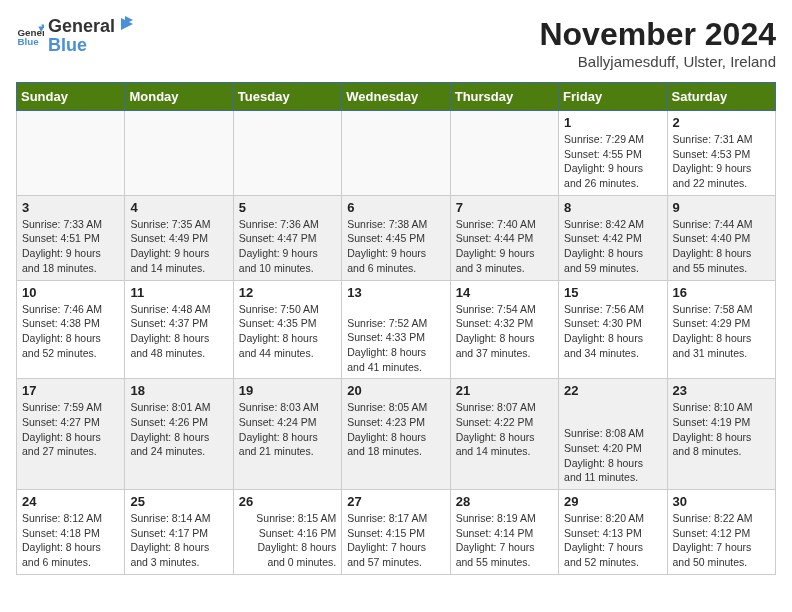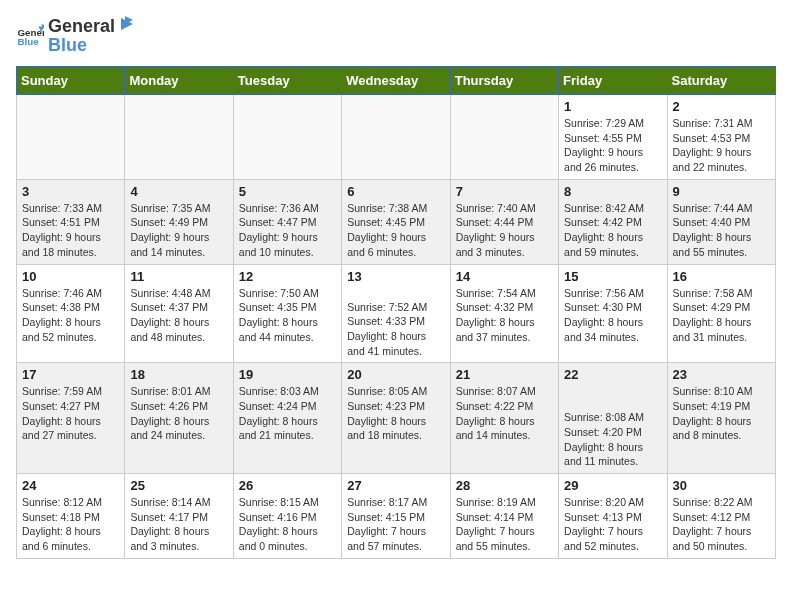--- a/index.html
+++ b/index.html
@@ -110,20 +110,24 @@
         <span style="display:inline-block;margin-left:2px;">
           <svg width="16" height="16" viewBox="0 0 16 16">
             <polygon points="4,2 16,8 4,14" fill="#4a90d9"></polygon>
             <polygon points="8,0 16,4 8,8" fill="#4a90d9"></polygon>
           </svg>
         </span>
       </div>
       <div class="logo-text-blue">Blue</div>
     </div>
   </div>
+  <div class="title-area">
+    <div class="cal-title">November 2024</div>
+    <div class="cal-subtitle">Ballyjamesduff, Ulster, Ireland</div>
+  </div>
 </div>
 
 <table class="calendar">
   <thead>
     <tr>
     <th>Sunday</th>
         <th>Monday</th>
         <th>Tuesday</th>
         <th>Wednesday</th>
         <th>Thursday</th>
@@ -316,21 +320,21 @@
         </td>
         <td>
           <span class="day-number">25</span>
           <div class="day-info" style="white-space: pre-line;">Sunrise: 8:14 AM
 Sunset: 4:17 PM
 Daylight: 8 hours
 and 3 minutes.</div>
         </td>
         <td>
           <span class="day-number">26</span>
-          <div class="day-info" style="white-space: pre-line;">Sunrise: 8:15 AM
+          <div class="day-info" style="white-space: pre-line; text-align: right;">Sunrise: 8:15 AM
 Sunset: 4:16 PM
 Daylight: 8 hours
 and 0 minutes.</div>
         </td>
         <td>
           <span class="day-number">27</span>
           <div class="day-info" style="white-space: pre-line;">Sunrise: 8:17 AM
 Sunset: 4:15 PM
 Daylight: 7 hours
 and 57 minutes.</div>

